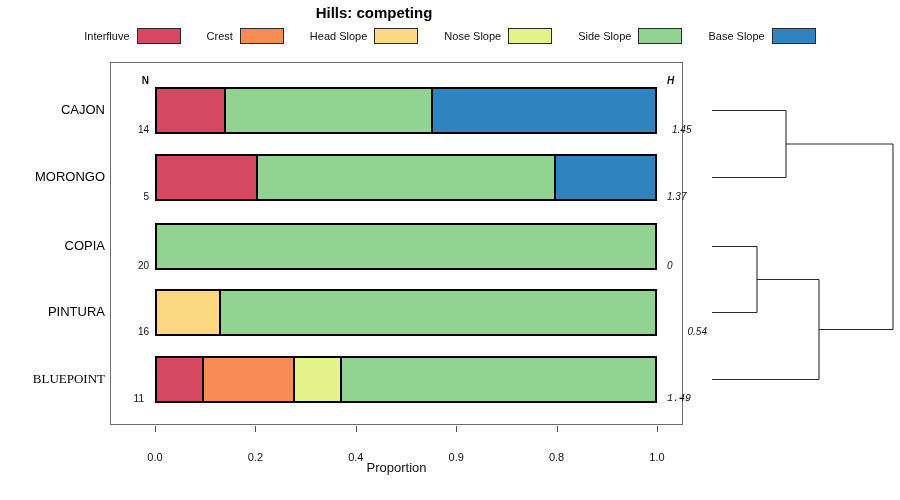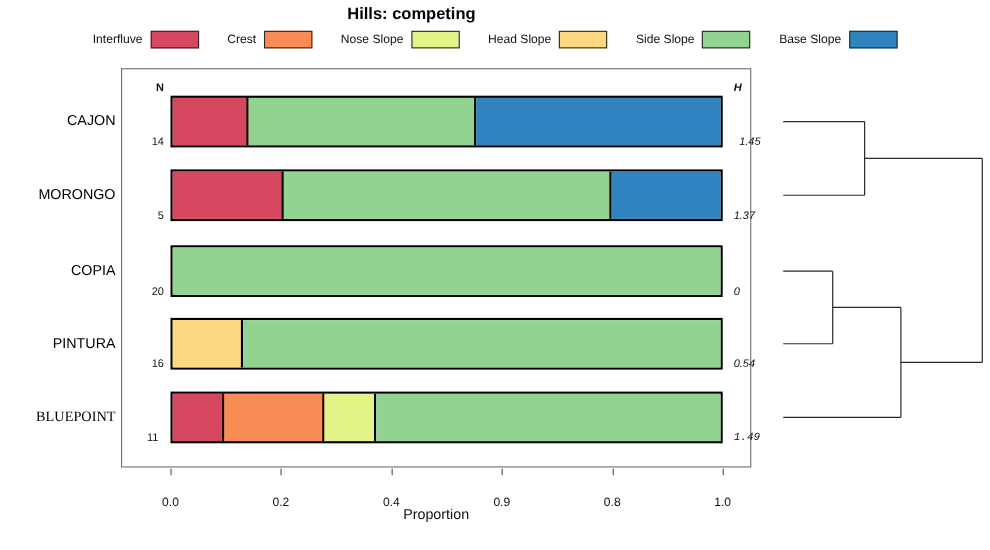--- a/index.html
+++ b/index.html
@@ -88,26 +88,26 @@
   <div class="legend" id="legend">
       <div class="legend-item">
         <span class="legend-label">Interfluve</span>
         <span class="legend-swatch" style="background: rgb(214, 72, 95);"></span>
       </div>
       <div class="legend-item">
         <span class="legend-label">Crest</span>
         <span class="legend-swatch" style="background: rgb(249, 139, 85);"></span>
       </div>
       <div class="legend-item">
+        <span class="legend-label">Head Slope</span>
+        <span class="legend-swatch" style="background: rgb(252, 216, 128);"></span>
+      </div>
+      <div class="legend-item">
         <span class="legend-label">Nose Slope</span>
         <span class="legend-swatch" style="background: rgb(227, 243, 135);"></span>
-      </div>
-      <div class="legend-item">
-        <span class="legend-label">Head Slope</span>
-        <span class="legend-swatch" style="background: rgb(252, 216, 128);"></span>
       </div>
       <div class="legend-item">
         <span class="legend-label">Side Slope</span>
         <span class="legend-swatch" style="background: rgb(147, 211, 145);"></span>
       </div>
       <div class="legend-item">
         <span class="legend-label">Base Slope</span>
         <span class="legend-swatch" style="background: rgb(47, 132, 192);"></span>
       </div>
     </div>
@@ -134,21 +134,21 @@
         <div class="seg" style="background: rgb(47, 132, 192); flex: 0.2 0 auto;"></div>
       </div>
       <div style="position: absolute; left: 0px; width: 105px; text-align: right; font-size: 13px; top: 237.5px;">COPIA</div>
       <div class="nlabel" style="left: 121px; top: 260px;">20</div>
       <div class="hlabel" style="left: 667px; top: 260px;">0</div>
       <div class="bar" style="left: 155px; top: 223px; width: 502px;">
         <div class="seg" style="background: rgb(147, 211, 145); flex: 1 0 auto;"></div>
       </div>
       <div style="position: absolute; left: 0px; width: 105px; text-align: right; font-size: 13px; top: 303.5px;">PINTURA</div>
       <div class="nlabel" style="left: 121px; top: 326px;">16</div>
-      <div class="hlabel" style="left: 667px; top: 326px;">0.54</div>
+      <div class="hlabel" style="left: 667px; top: 326px; text-align: right;">0.54</div>
       <div class="bar" style="left: 155px; top: 289px; width: 502px;">
         <div class="seg" style="background: rgb(252, 216, 128); flex: 0.125 0 auto;"></div>
         <div class="seg" style="background: rgb(147, 211, 145); flex: 0.875 0 auto;"></div>
       </div>
       <div style="position: absolute; left: 0px; width: 105px; text-align: right; font-size: 13px; top: 370.5px; font-family: Liberation Serif, serif;">BLUEPOINT</div>
       <div class="nlabel" style="left: 116px; top: 393px;">11</div>
       <div class="hlabel" style="left: 667px; top: 393px; font-family: Liberation Mono, monospace;">1.49</div>
       <div class="bar" style="left: 155px; top: 356px; width: 502px;">
         <div class="seg" style="background: rgb(214, 72, 95); flex: 0.091 0 auto;"></div>
         <div class="seg" style="background: rgb(249, 139, 85); flex: 0.182 0 auto;"></div>

